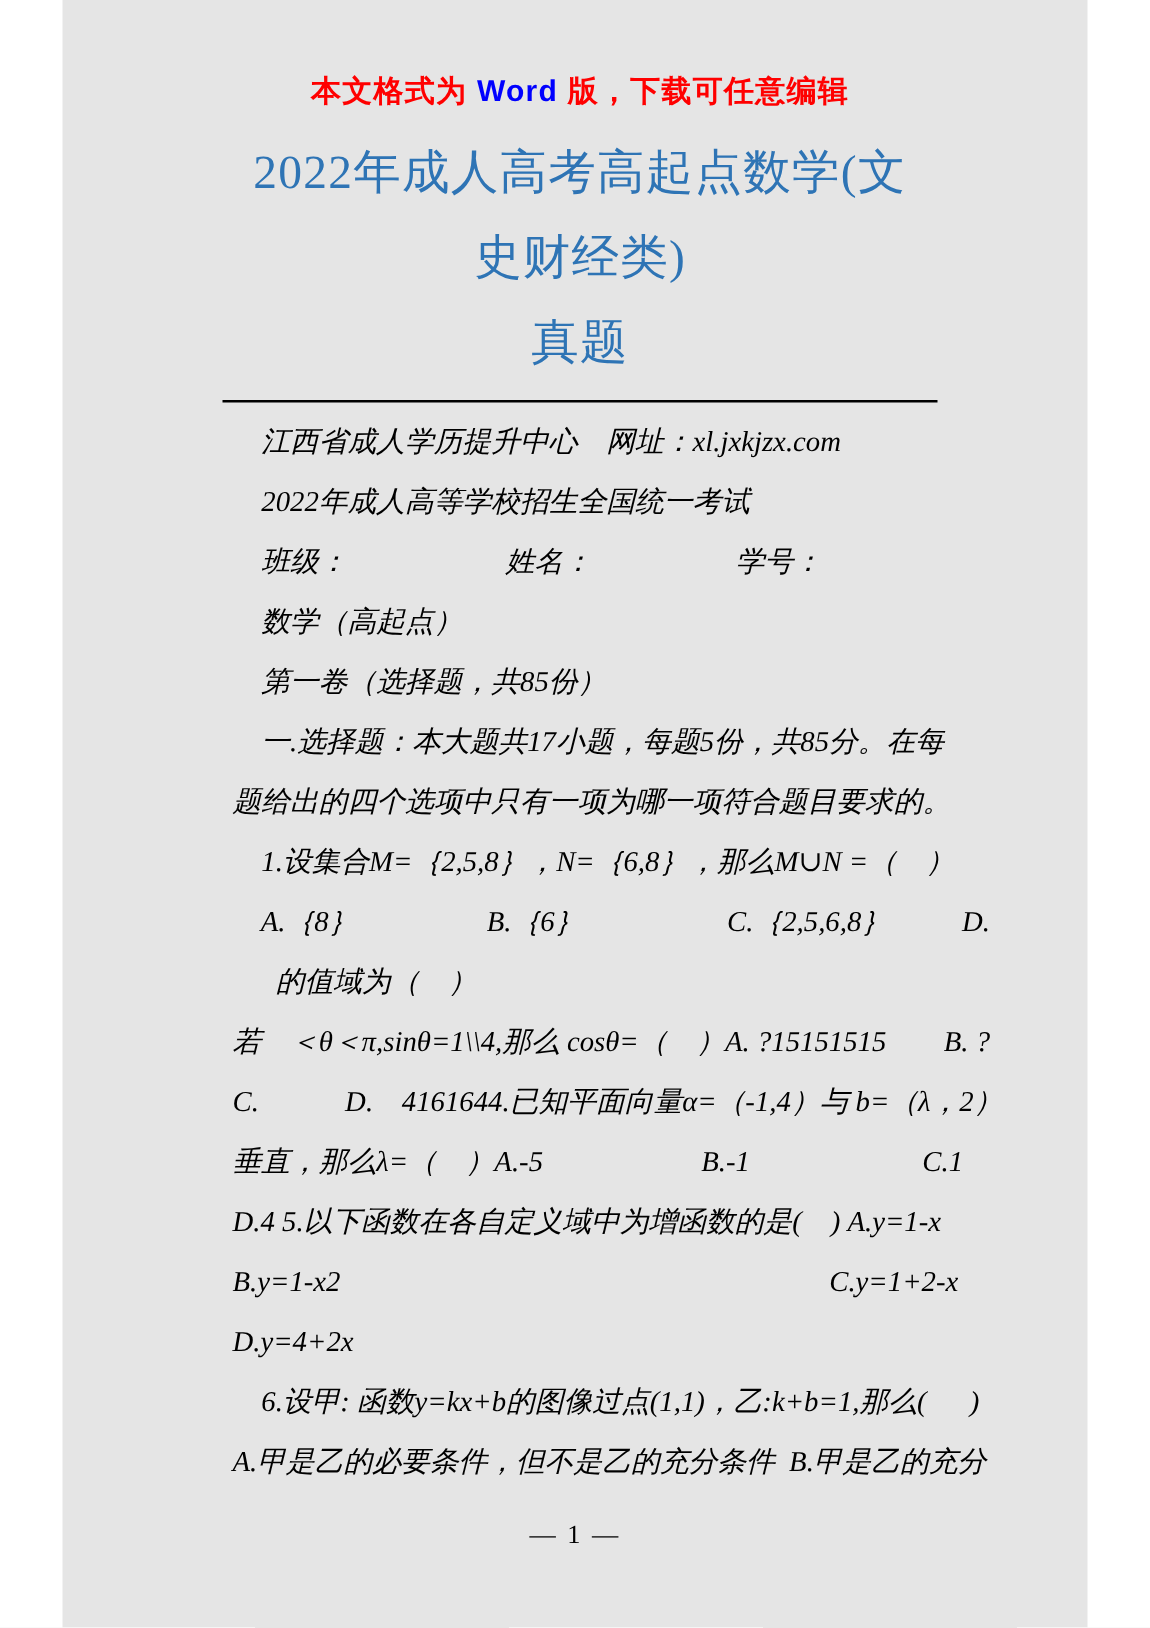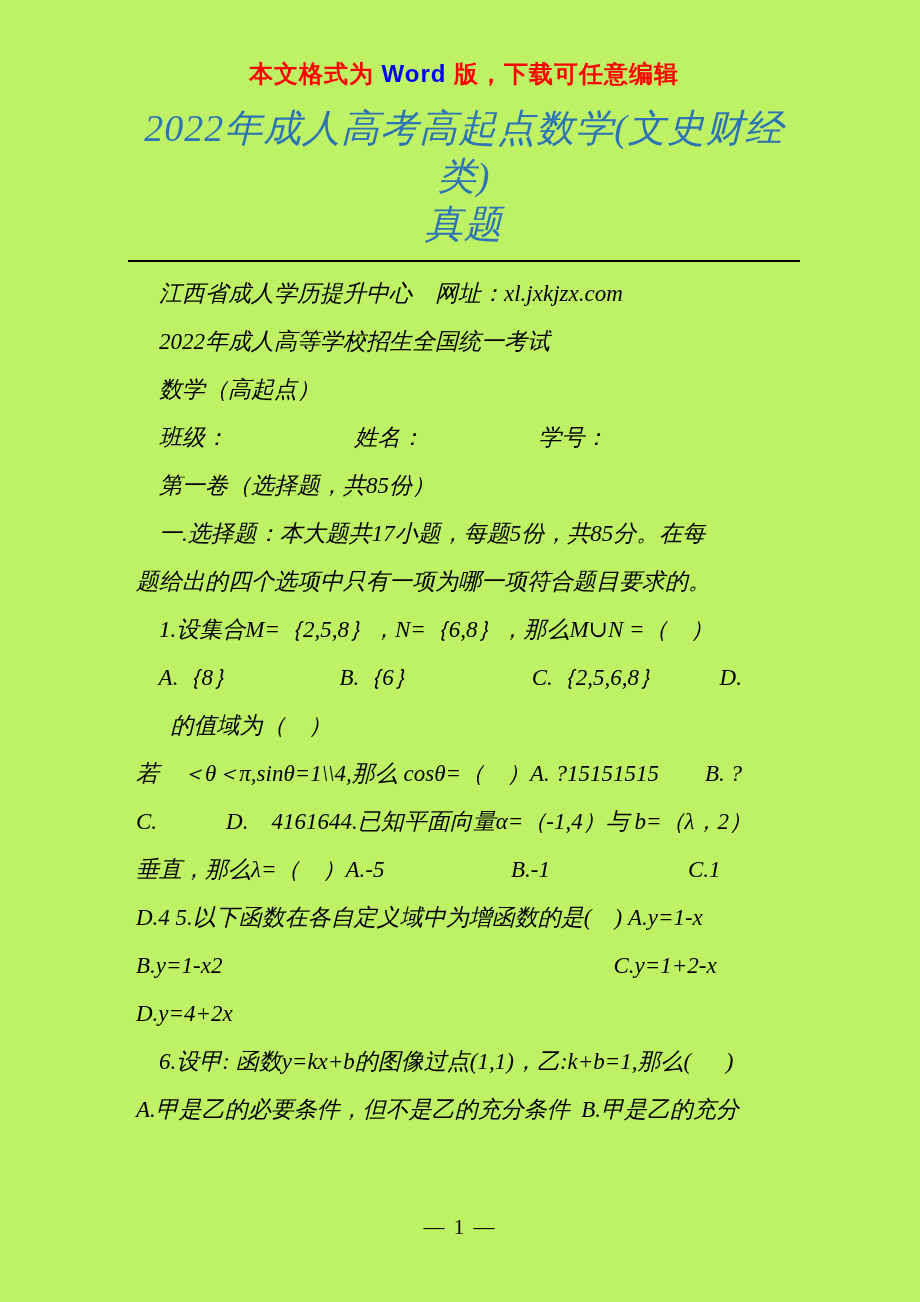--- a/index.html
+++ b/index.html
@@ -1,22 +1,22 @@
 <!DOCTYPE html>
 <html><head>
 <meta charset="utf-8">
 <style>
   * { margin: 0; padding: 0; box-sizing: border-box; }
   html, body { background: #ffffff; }
   .page {
     position: relative;
-    width: 920px;
+    width: 820px;
     height: 1302px;
     margin: 0 auto;
-    background: #bef264;
+    background: #e5e5e5;
     color: #000000;
     font-family: "Liberation Serif", "DejaVu Serif", serif;
     padding: 58px 128px 18px 136px;
     overflow: hidden;
   }
   .banner {
     text-align: center;
     font-family: "Liberation Sans", "DejaVu Sans", sans-serif;
     font-weight: bold;
     font-size: 24px;
@@ -24,23 +24,22 @@
     color: #ff0000;
     letter-spacing: 1px;
   }
   .banner .word { color: #0000ff; }
   .title {
     margin-top: 14px;
     text-align: center;
     color: #2e74b5;
     font-weight: 400;
     font-size: 38px;
-    line-height: 48px;
+    line-height: 68px;
     letter-spacing: 1px;
-    font-style: italic;
   }
   .rule {
     margin: 12px -8px 8px -8px;
     border-top: 2px solid #000000;
     height: 0;
   }
   .doc-body { font-size: 23px; }
   .doc-body .line {
     height: 48px;
     line-height: 48px;
@@ -65,22 +64,22 @@
 
   <div class="banner"><span>本文格式为 </span><span class="word">Word</span><span> 版，下载可任意编辑</span></div>
 
   <h1 class="title"><span>2022年成人高考高起点数学(文史财经类)</span><br><span>真题</span></h1>
 
   <div class="rule"></div>
 
   <div class="doc-body" id="body-lines">
       <div class="line">    江西省成人学历提升中心    网址：xl.jxkjzx.com</div>
       <div class="line">    2022年成人高等学校招生全国统一考试</div>
+      <div class="line">    班级：                      姓名：                    学号：</div>
       <div class="line">    数学（高起点）</div>
-      <div class="line">    班级：                      姓名：                    学号：</div>
       <div class="line">    第一卷（选择题，共85份）</div>
       <div class="line">    一.选择题：本大题共17小题，每题5份，共85分。在每</div>
       <div class="line">题给出的四个选项中只有一项为哪一项符合题目要求的。</div>
       <div class="line">    1.设集合M=｛2,5,8｝，N=｛6,8｝，那么M∪N =（    ）</div>
       <div class="line">    A.｛8｝                  B.｛6｝                    C.｛2,5,6,8｝          D.</div>
       <div class="line">      的值域为（    ）</div>
       <div class="line">若    ＜θ＜π,sinθ=1\\4,那么 cosθ=（    ）A. ?15151515        B. ?</div>
       <div class="line">C.            D.    4161644.已知平面向量α=（-1,4）与 b=（λ，2）</div>
       <div class="line">垂直，那么λ=（    ）A.-5                      B.-1                        C.1</div>
       <div class="line">D.4 5.以下函数在各自定义域中为增函数的是(    ) A.y=1-x</div>

